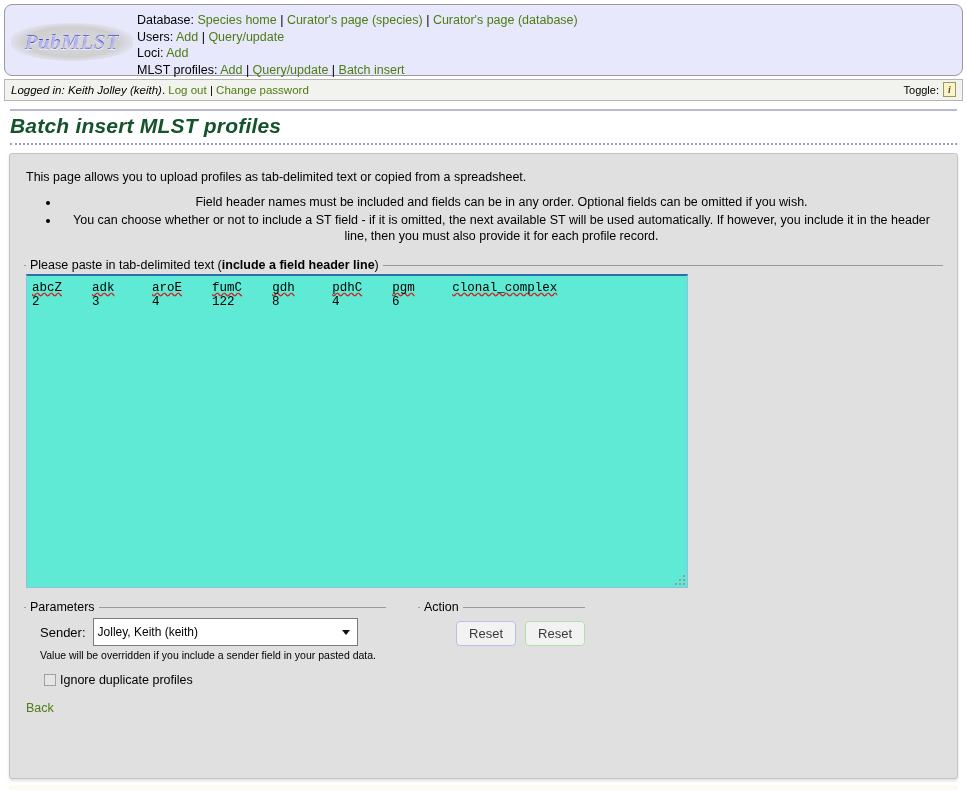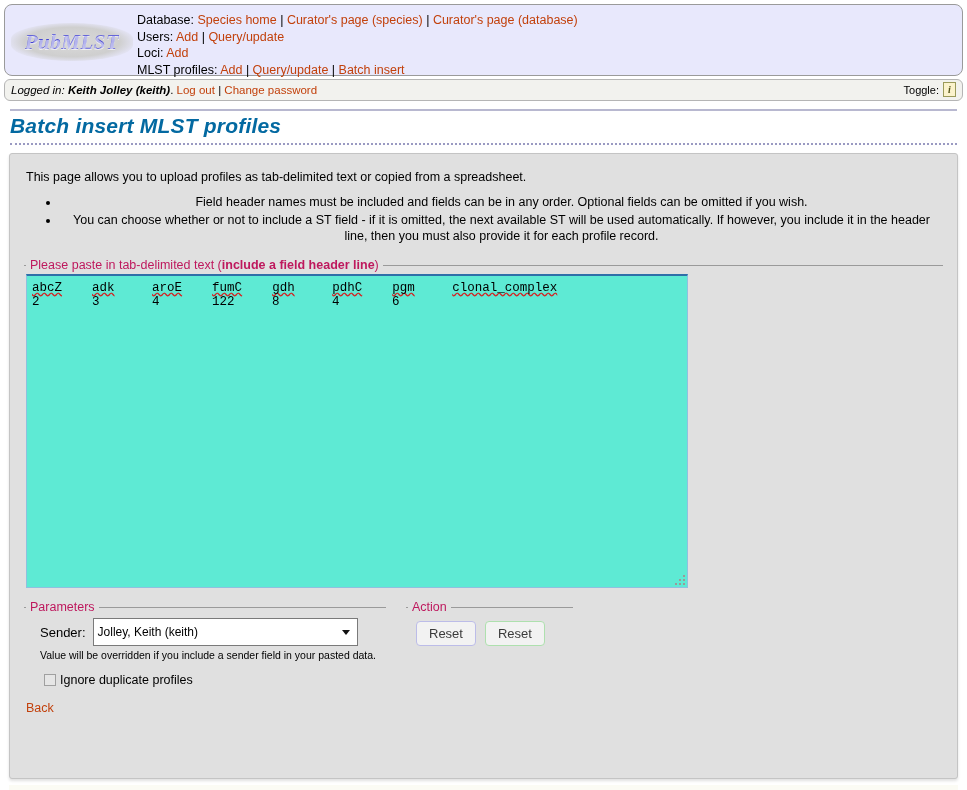--- a/index.html
+++ b/index.html
@@ -53,42 +53,42 @@
     color: transparent;
     text-shadow: 0 1px 0 rgba(255,255,255,0.6);
   }
   .nav-links {
     padding-top: 7px;
     line-height: 16.5px;
     font-size: 12.5px;
   }
   .nav-line { white-space: nowrap; }
   a, .lnk {
-    color: #c2410c;
+    color: #4d7c0f;
     text-decoration: none;
     cursor: pointer;
   }
   .sep { color: #000; }
 
   
   .login-bar {
     margin: 3px 4px 0 4px;
     height: 22px;
     background: #f2f2ee;
     border: 1px solid #b5b5b5;
-    border-radius: 6px;
+    border-radius: 0;
     box-sizing: border-box;
     display: flex;
     align-items: center;
     padding: 0 6px;
     font-size: 11.5px;
     position: relative;
   }
   .login-text { font-style: italic; }
-  .login-name { font-style: italic; font-weight: bold; }
+  .login-name { font-style: italic; font-weight: normal; }
   .toggle-box {
     position: absolute;
     right: 6px;
     top: 2px;
     font-size: 11px;
     display: flex;
     align-items: center;
     gap: 4px;
   }
   .toggle-i {
@@ -112,21 +112,21 @@
     padding-bottom: 5px;
     border-bottom: 2px dotted #9a9ac2;
     border-top: 2px solid #b8b8d0;
     padding-top: 3px;
   }
   .page-title h1 {
     margin: 0;
     font-size: 21px;
     font-style: italic;
     font-weight: bold;
-    color: #0369a1;
+    color: #14532d;
     letter-spacing: 0.2px;
   }
 
   
   .panel {
     margin: 8px 9px 0 9px;
     background: #e0e0e0;
     border: 1px solid #c4c4c4;
     border-radius: 3px;
     box-sizing: border-box;
@@ -149,21 +149,21 @@
   
   fieldset {
     border: 1px solid #9a9a9a;
     border-left: none;
     border-right: none;
     border-bottom: none;
     margin: 0;
     padding: 0;
   }
   legend {
-    color: #be185d;
+    color: #000000;
     font-size: 12.5px;
     padding: 0 4px;
   }
   legend b { font-weight: bold; }
 
   .paste-fs {
     margin-top: 14px;
     padding: 0 0 0 2px;
   }
   .paste-area {
@@ -201,21 +201,21 @@
     position: absolute;
     width: 2px;
     height: 2px;
     background: #9a9a9a;
   }
 
   
   .bottom-row {
     display: flex;
     margin-top: 12px;
-    gap: 0;
+    gap: 12px;
   }
   .params-fs { width: 360px; padding-left: 2px; }
   .action-fs { width: 165px; margin-left: 20px; padding-left: 2px; }
 
   .sender-row {
     display: flex;
     align-items: center;
     margin-top: 4px;
     padding-left: 14px;
   }
@@ -258,20 +258,21 @@
     border: 1px solid #a0a0a0;
     background: #e6e6e6;
     margin-right: 4px;
     flex: 0 0 auto;
   }
   .btn-row {
     display: flex;
     gap: 9px;
     margin-top: 7px;
     padding-left: 8px;
+    justify-content: flex-end;
   }
   .btn {
     min-width: 56px;
     height: 25px;
     box-sizing: border-box;
     background: #f2f2f2;
     font-size: 13px;
     color: #3a3a3a;
     border-radius: 4px;
     display: flex;

